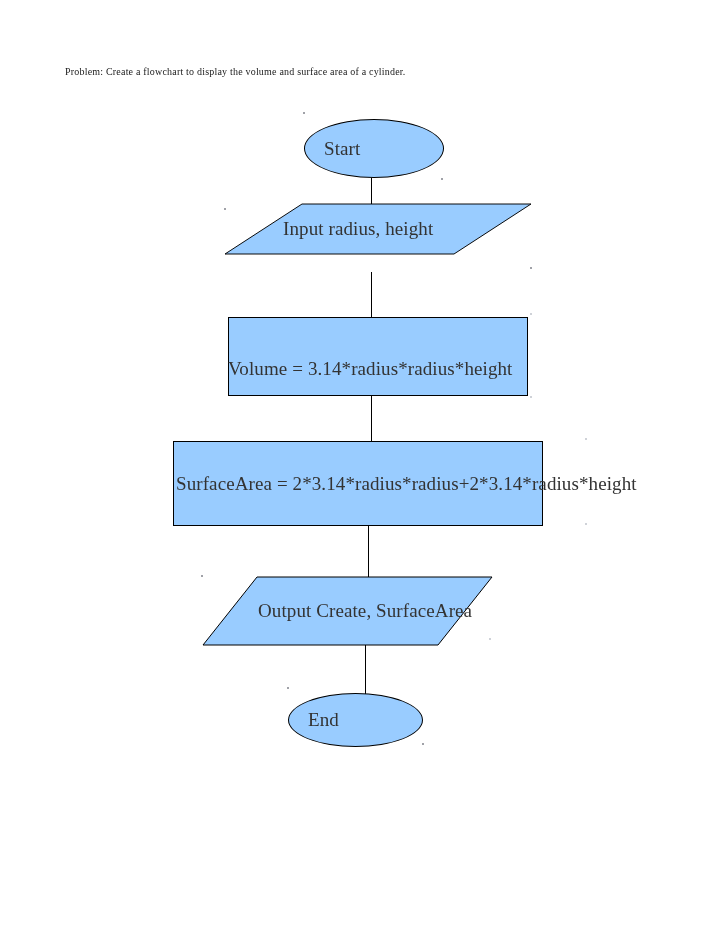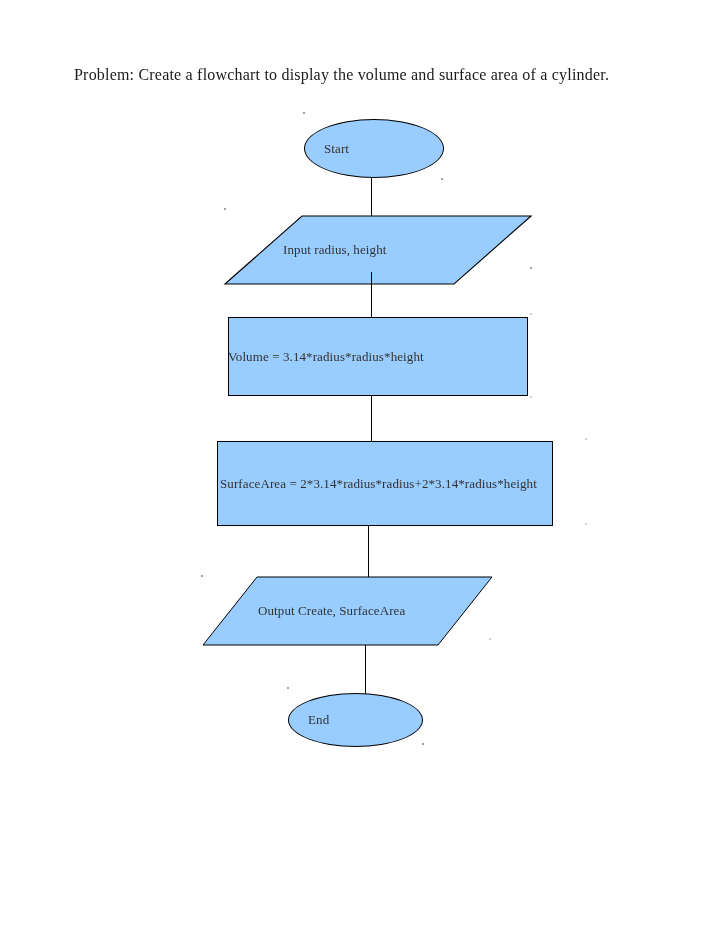--- a/index.html
+++ b/index.html
@@ -6,23 +6,23 @@
   .page {
     position: relative;
     width: 728px;
     height: 942px;
     background: #ffffff;
     overflow: hidden;
     font-family: "Liberation Serif", "DejaVu Serif", serif;
   }
   .title {
     position: absolute;
-    left: 74px;
+    left: 65px;
     top: 66px;
-    font-size: 16px;
+    font-size: 10px;
     color: var(--title-text, #1a1a1a);
     white-space: nowrap;
     letter-spacing: 0.2px;
   }
   .node {
     position: absolute;
     box-sizing: border-box;
   }
   .ellipse {
     background: var(--node-fill, #99CCFF);
@@ -44,33 +44,33 @@
     fill: var(--node-fill, #99CCFF);
     stroke: var(--node-border, #000);
     stroke-width: 1;
   }
   .lbl {
     position: absolute;
     top: 0;
     height: 100%;
     display: flex;
     align-items: center;
-    font-size: 13px;
+    font-size: 19px;
     color: var(--text, #333333);
     white-space: nowrap;
     letter-spacing: 0.1px;
   }
   
   .n-start   { left: 304px; top: 119px; width: 140px; height: 59px; }
   .n-start .lbl   { left: 19px; }
-  .n-input   { left: 225px; top: 216px; width: 306px; height: 68px; }
+  .n-input   { left: 225px; top: 204px; width: 306px; height: 50px; }
   .n-input .lbl   { left: 58px; }
   .n-volume  { left: 228px; top: 317px; width: 300px; height: 79px; }
-  .n-volume .lbl  { left: -1px; }
-  .n-surface { left: 173px; top: 441px; width: 336px; height: 85px; margin-left: 44px; }
+  .n-volume .lbl  { left: -1px; margin-top: 12px; }
+  .n-surface { left: 173px; top: 441px; width: 370px; height: 85px; }
   .n-surface .lbl { left: 2px; }
   .n-output  { left: 203px; top: 577px; width: 289px; height: 68px; }
   .n-output .lbl  { left: 55px; }
   .n-end     { left: 288px; top: 693px; width: 135px; height: 54px; }
   .n-end .lbl     { left: 19px; text-align: center; }
   
   .conn {
     position: absolute;
     width: 1px;
     background: var(--node-border, #000);

